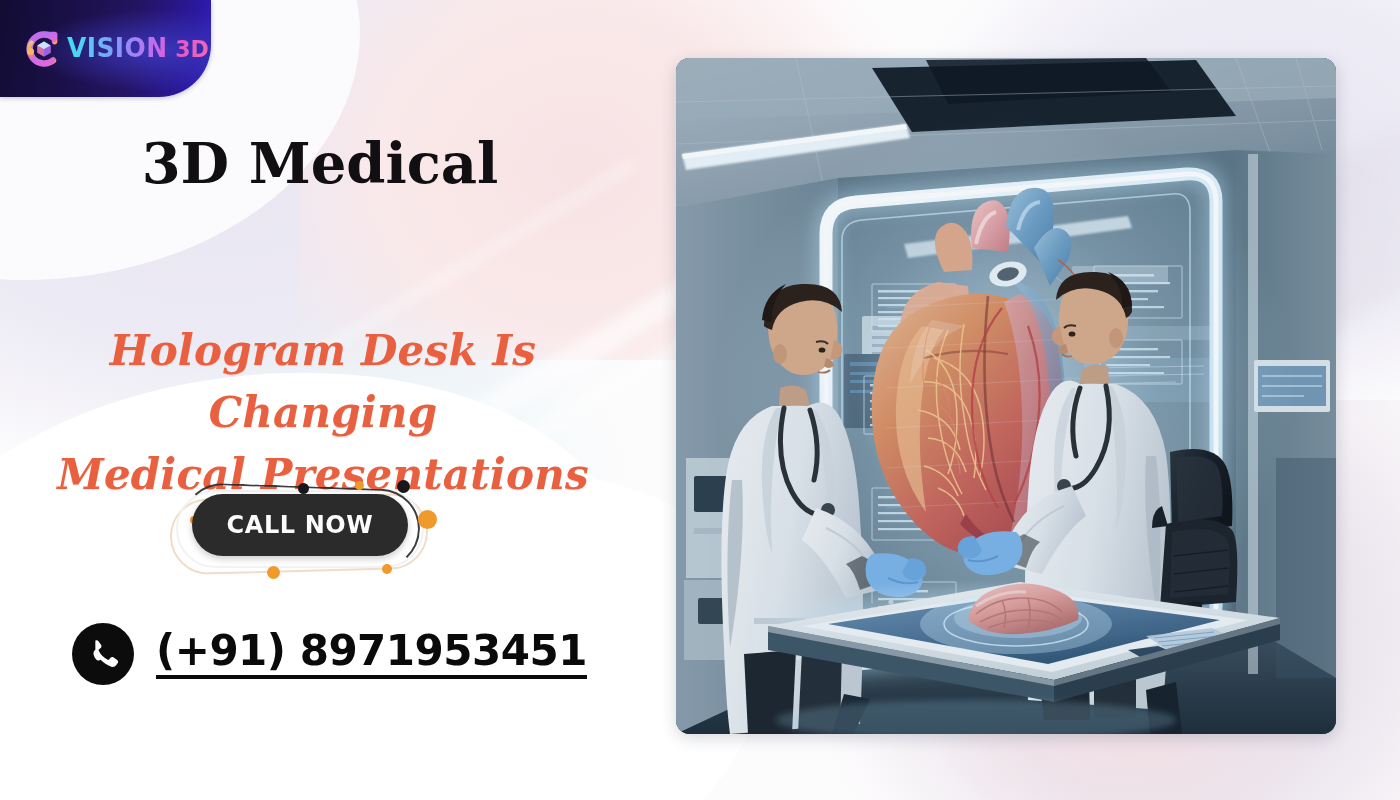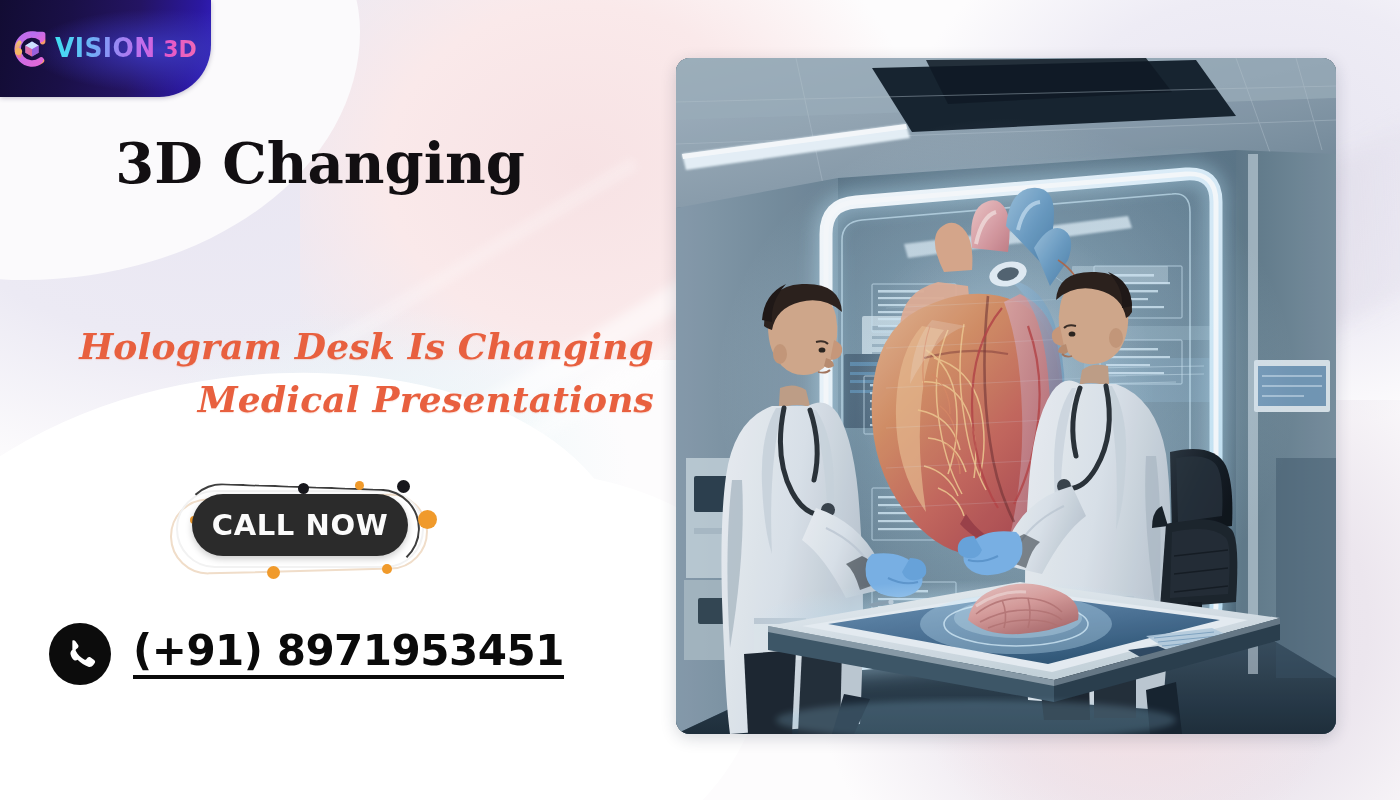--- a/index.html
+++ b/index.html
@@ -68,21 +68,21 @@
   .logo-badge{
     position:absolute;left:0;top:0;width:211px;height:97px;
     border-radius:0 0 52px 0;
     background:
       radial-gradient(ellipse at 76% 52%, #3a35b8 0%, rgba(58,53,184,0) 58%),
       linear-gradient(100deg,#120c33 0%,#1a1047 32%,#241463 62%,#2b18a0 88%,#3420c4 100%);
     overflow:hidden;
     display:flex;align-items:center;
     box-shadow:0 1px 5px rgba(20,10,60,.25);
   }
-  .logo-inner{display:flex;align-items:center;padding-left:8px;gap:2px;text-align:right;}
+  .logo-inner{display:flex;align-items:center;padding-left:20px;gap:2px;text-align:right;}
   .logo-mark{position:relative;width:48px;height:48px;flex:none;}
   .logo-mark svg{display:block;}
   .logo-word{
     font-family:"DejaVu Sans", sans-serif;
     font-weight:700;font-size:25px;letter-spacing:.4px;
     line-height:1;
     background:linear-gradient(96deg,#3ee0f0 0%,#59c8f5 16%,#8f8ef6 40%,#c56bea 62%,#e559c8 80%,#f06ab4 100%);
     -webkit-background-clip:text;background-clip:text;color:transparent;
     -webkit-text-fill-color:transparent;
     text-shadow:none;
@@ -98,25 +98,25 @@
     font-family:"DejaVu Serif", serif;
     font-weight:700;
     font-size:56px;
     line-height:1.48;
     color:#120f12;
     letter-spacing:0px;
   }
   .headline .l2{display:block;}
 
   .subhead{
-    position:absolute;left:14px;top:320px;width:640px;
-    text-align:right;
+    position:absolute;left:3px;top:320px;width:640px;
+    text-align:center;
     font-family:"DejaVu Serif", serif;
     font-weight:700;font-style:italic;
-    font-size:36px;line-height:1.48;
+    font-size:42px;line-height:1.48;
     color:#e8603f;
     letter-spacing:.2px;
     text-shadow:0 1px 1px rgba(232,96,63,.18);
   }
   .subhead .l2{display:block;font-style:italic;}
 
   
   .cta-wrap{position:absolute;left:170px;top:478px;width:268px;height:104px;}
   .cta-ring{
     position:absolute;left:6px;top:12px;width:248px;height:78px;
@@ -134,30 +134,30 @@
   }
   .cta-btn{
     position:absolute;left:22px;top:16px;width:216px;height:62px;
     background:#2b2b2b;border-radius:34px;
     display:flex;align-items:center;justify-content:center;
     box-shadow:0 3px 7px rgba(0,0,0,.2);
     cursor:pointer;
   }
   .cta-btn span{
     font-family:"DejaVu Sans", sans-serif;
-    font-weight:700;font-size:29px;letter-spacing:.6px;color:#fbfbfb;
+    font-weight:700;font-size:24px;letter-spacing:.6px;color:#fbfbfb;
     white-space:nowrap;
   }
   .dot{position:absolute;border-radius:50%;}
   .dot.o{background:#f09a2b;}
   .dot.k{background:#17171c;}
   .dot.ow{background:#f09a2b;border:2px solid #fff;}
 
   
-  .phone-row{position:absolute;left:49px;top:623px;display:flex;align-items:center;gap:22px;}
+  .phone-row{position:absolute;left:72px;top:623px;display:flex;align-items:center;gap:22px;}
   .phone-circle{
     width:62px;height:62px;border-radius:50%;background:#0c0c0c;
     display:flex;align-items:center;justify-content:center;flex:none;
   }
   .phone-num{
     font-family:"DejaVu Sans", sans-serif;
     font-weight:700;font-size:42px;letter-spacing:-.5px;color:#0a0a0a;
     border-bottom:4px solid #0a0a0a;
     padding-bottom:1px;line-height:1.05;
     white-space:nowrap;
@@ -227,21 +227,21 @@
           <path d="M0 0.2 L6.6 -3.6 L6.6 3.8 L0 7.6 Z" fill="#8f5fe0" opacity="0.85"></path>
           <path d="M0 0.2 L-6.6 -3.6 L-6.6 3.8 L0 7.6 Z" fill="#e4679e" opacity="0.85"></path>
         </g>
       </svg>
     </div>
     <div class="logo-word"><span>VISION</span><span class="sm"> 3D</span></div>
   </div>
 </div>
 
 <div class="headline">
-  <span>3D Changing</span>
+  <span>3D Medical</span>
 </div>
 
 <div class="subhead">
   <span>Hologram Desk Is Changing</span>
   <span class="l2">Medical Presentations</span>
 </div>
 
 <div class="cta-wrap">
   <div class="cta-ring2"></div>
   <div class="cta-ring"></div>

